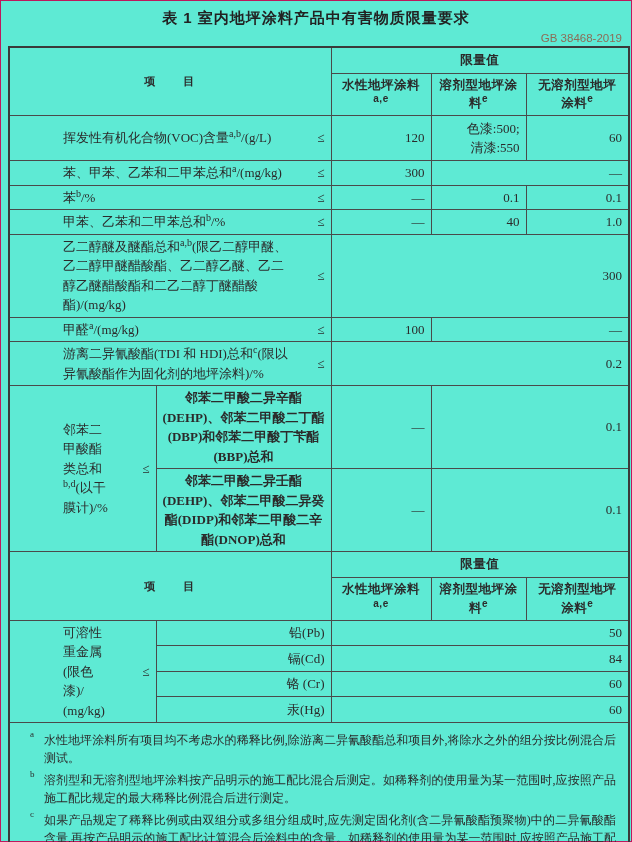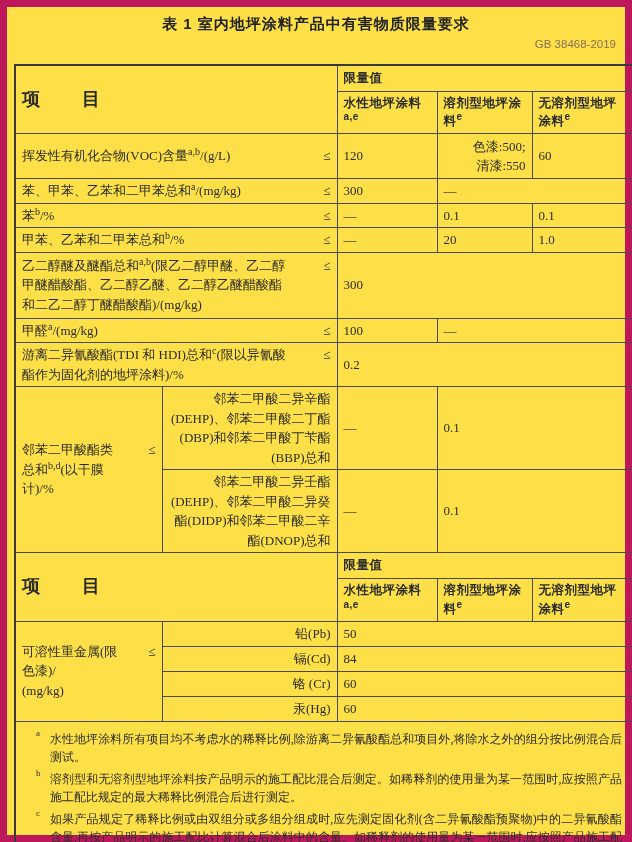--- a/index.html
+++ b/index.html
@@ -6,70 +6,71 @@
   html,body { background:#ffffff; }
   body {
     width:632px; height:842px;
     font-family:"Liberation Serif","DejaVu Serif",serif;
     color:#2b2b2b;
     position:relative;
     overflow:hidden;
   }
   .page {
     position:absolute; inset:0;
-    border:7px solid #be185d;
-    background:#fde047;
+    border:1px solid #be185d;
+    background:#5eead4;
     padding:6px 7px 0 7px;
   }
   .title {
     text-align:center;
     font-size:15px;
     font-weight:bold;
     letter-spacing:1px;
     margin-top:2px;
     font-family:"Liberation Sans","DejaVu Sans",sans-serif;
     color:#222;
   }
   .std-code {
     text-align:right;
     font-size:11.5px;
     color:#8d6c57;
     font-family:"Liberation Sans","DejaVu Sans",sans-serif;
-    margin:4px 2px 14px 0;
+    margin:4px 2px 2px 0;
   }
   table.limits {
     width:620px;
     border-collapse:collapse;
     table-layout:fixed;
     font-size:13px;
   }
   table.limits td {
     border:1px solid #4a4a4a;
     vertical-align:middle;
     padding:2px 6px;
     line-height:1.5;
   }
   table.limits { border:2px solid #3a3a3a; }
   .hdr {
+    text-align:center;
     font-weight:bold;
     font-family:"Liberation Sans","DejaVu Sans",sans-serif;
     font-size:12.5px;
     letter-spacing:0.5px;
     margin-top:28px;
   }
-  .item-hdr { font-size:18px; letter-spacing:2px; }
-  .val { text-align:left; }
+  .item-hdr { font-size:11px; letter-spacing:2px; }
+  .val { text-align:right; }
   .val2 { text-align:right; line-height:1.55; }
   .item { padding:2px 8px 2px 8px; }
   .flexrow { display:flex; width:100%; align-items:center; }
-  .flexend { display:flex; width:100%; align-items:flex-start;gap:23px; }
-  .lbl { flex:1; padding-right:4px; }
+  .flexend { display:flex; width:100%; align-items:center;gap:23px; }
+  .lbl { flex:1; padding-right:4px;margin-left:47px; }
   .leq { flex:0 0 auto; padding-left:2px; font-size:13px; }
   sup { font-size:10px; vertical-align:super; line-height:0; }
-  .subcell { text-align:right; padding:4px 6px 4px 8px; line-height:1.6; }
+  .subcell { text-align:center; padding:4px 6px 4px 8px; line-height:1.6;font-weight:bold; }
   .metal-name { text-align:right; }
   .fnotes {
     vertical-align:top !important;
     padding:8px 12px 6px 12px !important;
     font-size:12px;
     line-height:1.62;
   }
   .fn { position:relative; padding-left:22px; margin-bottom:4px; text-align:justify; }
   .fn .fnmark { position:absolute; left:8px; top:3px; font-size:9px; }
   .wrap-narrow { padding:2px 10px; line-height:1.5; }
@@ -141,21 +142,21 @@
     </tr>
 
     <tr style="height:24px">
       <td colspan="2" class="item">
         <div class="flexrow">
           <div class="lbl"><span>甲苯、乙苯和二甲苯总和</span><sup>b</sup><span>/%</span></div>
           <span class="leq">≤</span>
         </div>
       </td>
       <td class="val">—</td>
-      <td class="val">20</td>
+      <td class="val">40</td>
       <td class="val">1.0</td>
     </tr>
 
     <tr style="height:66px">
       <td colspan="2" class="item">
         <div class="flexend">
           <div class="lbl"><span>乙二醇醚及醚酯总和</span><sup>a,b</sup><span>(限乙二醇甲醚、乙二醇甲醚醋酸酯、乙二醇乙醚、乙二醇乙醚醋酸酯和二乙二醇丁醚醋酸酯)/(mg/kg)</span></div>
           <span class="leq">≤</span>
         </div>
       </td>

